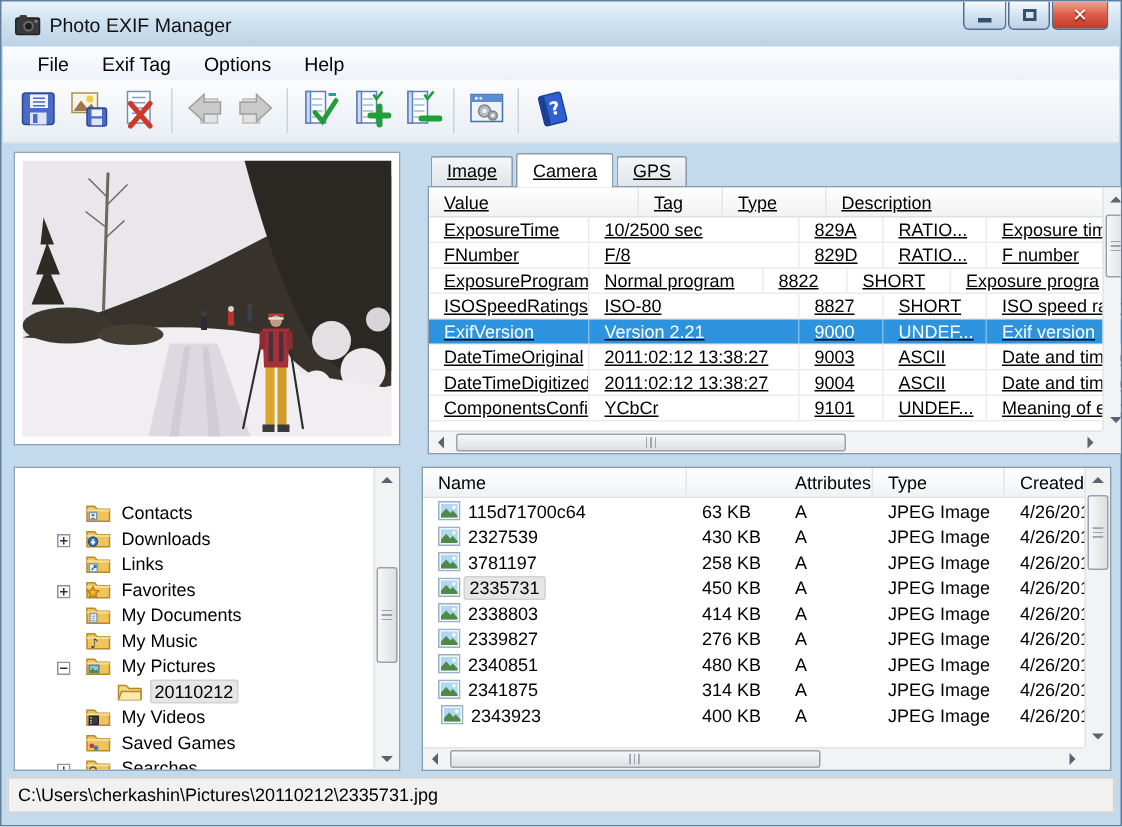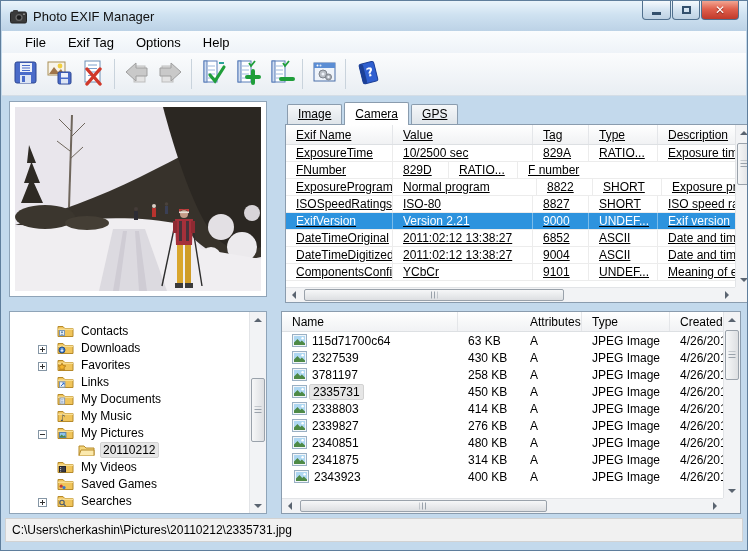--- a/index.html
+++ b/index.html
@@ -58,21 +58,21 @@
     display:flex;align-items:center;}
   .tcell.last{flex:1 1 auto;}
   .exif-rows .trow{border-bottom:1px solid #ececec;}
   .exif-rows .tcell{border-right:1px solid #ececec;}
   .exif-rows .tcell.last{border-right:none;}
   .trow.sel-blue{background:#2d93de;color:#fff;}
   .trow.sel-blue .tcell{border-color:rgba(255,255,255,.38);}
   .name-sel{background:#e6e6e6;border:1px solid #d2d2d2;border-radius:2px;padding:0 3px;margin-left:-3px;}
   .ficon{margin-right:5px;flex:0 0 auto;display:flex;}
   
-  .tree{padding-top:10px;}
+  .tree{padding-top:21px;}
   .tnode{display:flex;align-items:center;height:17px;white-space:nowrap;}
   .t-ind{flex:0 0 auto;}
   .t-exp{width:9px;height:9px;flex:0 0 auto;margin-right:10px;}
   .t-exp.empty{visibility:hidden;}
   .t-icon{margin-right:5px;display:flex;flex:0 0 auto;}
   .t-label{padding:0 2px;}
   .t-label.selected{background:#e6e6e6;border:1px solid #d2d2d2;border-radius:2px;}
   
   .sbv{position:absolute;top:0;right:0;width:17px;background:#f2f3f5;border-left:1px solid #e2e4e7;}
   .sbh{position:absolute;left:0;bottom:0;height:15px;background:#f2f3f5;border-top:1px solid #e2e4e7;}
@@ -287,21 +287,20 @@
   </div>
 
   <div class="exif-wrap">
     <div class="tabs" id="tabs">
         <div class="tab">Image</div>
         <div class="tab active">Camera</div>
         <div class="tab">GPS</div>
       </div>
     <div class="gridbox exif-table" id="exifTable">
         <div class="hdr">
-          <div class="hcell" style="width: 107px;">Exif Name</div>
           <div class="hcell" style="width: 140px;">Value</div>
           <div class="hcell" style="width: 56px;">Tag</div>
           <div class="hcell" style="width: 69px;">Type</div>
           <div class="hcell last">Description</div>
         </div>
         <div class="exif-rows">
           <div class="trow">
             <div class="tcell" style="width: 107px;">
               <span>ExposureTime</span>
             </div>
@@ -315,35 +314,38 @@
               <span>RATIO...</span>
             </div>
             <div class="tcell last">
               <span>Exposure time</span>
             </div>
           </div>
           <div class="trow">
             <div class="tcell" style="width: 107px;">
               <span>FNumber</span>
             </div>
+            <div class="tcell" style="width: 140px;">
+              <span>F/8</span>
+            </div>
             <div class="tcell" style="width: 56px;">
               <span>829D</span>
             </div>
             <div class="tcell" style="width: 69px;">
               <span>RATIO...</span>
             </div>
             <div class="tcell last">
               <span>F number</span>
             </div>
           </div>
           <div class="trow">
             <div class="tcell" style="width: 107px;">
               <span>ExposureProgram</span>
             </div>
-            <div class="tcell" style="width: 144px;">
+            <div class="tcell" style="width: 116px;">
               <span>Normal program</span>
             </div>
             <div class="tcell" style="width: 56px;">
               <span>8822</span>
             </div>
             <div class="tcell" style="width: 69px;">
               <span>SHORT</span>
             </div>
             <div class="tcell last">
               <span>Exposure progra</span>
@@ -384,21 +386,21 @@
             </div>
           </div>
           <div class="trow">
             <div class="tcell" style="width: 107px;">
               <span>DateTimeOriginal</span>
             </div>
             <div class="tcell" style="width: 140px;">
               <span>2011:02:12 13:38:27</span>
             </div>
             <div class="tcell" style="width: 56px;">
-              <span>6852</span>
+              <span>9003</span>
             </div>
             <div class="tcell" style="width: 69px;">
               <span>ASCII</span>
             </div>
             <div class="tcell last">
               <span>Date and time of</span>
             </div>
           </div>
           <div class="trow">
             <div class="tcell" style="width: 107px;">
@@ -485,46 +487,46 @@
               <path d="M1,2.5 L6,2.5 L7.8,4.5 L16,4.5 L16,12.5 L1,12.5 Z" fill="#f0c45a" stroke="#b68a2b"></path>
               <path d="M1,4.5 L16,4.5 L16,6 L1,6 Z" fill="#f8dd90"></path>
               <circle cx="5" cy="9" r="3" fill="#3c78c8" stroke="#265089"></circle>
               <path d="M5,7.3 L5,10 M3.8,9 L5,10.6 L6.2,9" stroke="#fff" fill="none"></path>
             </svg>
           </span>
           <span class="t-label">Downloads</span>
         </div>
         <div class="tnode">
           <span class="t-ind" style="width: 28px;"></span>
+          <span class="t-exp empty"></span>
+          <span class="t-icon">
+            <svg width="17" height="14" viewBox="0 0 17 14">
+              <path d="M1,2.5 L6,2.5 L7.8,4.5 L16,4.5 L16,12.5 L1,12.5 Z" fill="#f0c45a" stroke="#b68a2b"></path>
+              <path d="M1,4.5 L16,4.5 L16,6 L1,6 Z" fill="#f8dd90"></path>
+              <rect x="2.5" y="6.8" width="5.4" height="5.4" fill="#eef3fa" stroke="#7d97b5"></rect>
+              <path d="M4,11 L7,8 M7,8 L5.4,8 M7,8 L7,9.6" stroke="#2f6fd0" fill="none"></path>
+            </svg>
+          </span>
+          <span class="t-label">Links</span>
+        </div>
+        <div class="tnode">
+          <span class="t-ind" style="width: 28px;"></span>
           <span class="t-exp"><svg width="9" height="9" viewBox="0 0 9 9">
               <rect x="0.5" y="0.5" width="8" height="8" fill="#fff" stroke="#8596a5"></rect>
               <line x1="2" y1="4.5" x2="7" y2="4.5" stroke="#333"></line>
               <line x1="4.5" y1="2" x2="4.5" y2="7" stroke="#333"></line>
             </svg></span>
           <span class="t-icon">
             <svg width="17" height="14" viewBox="0 0 17 14">
               <path d="M1,2.5 L6,2.5 L7.8,4.5 L16,4.5 L16,12.5 L1,12.5 Z" fill="#f0c45a" stroke="#b68a2b"></path>
               <path d="M1,4.5 L16,4.5 L16,6 L1,6 Z" fill="#f8dd90"></path>
               <path d="M5,5.2 L6.2,7.6 L8.8,7.9 L6.9,9.7 L7.4,12.3 L5,11 L2.6,12.3 L3.1,9.7 L1.2,7.9 L3.8,7.6 Z" fill="#f4b42c" stroke="#b5801d"></path>
             </svg>
           </span>
           <span class="t-label">Favorites</span>
-        </div>
-        <div class="tnode">
-          <span class="t-ind" style="width: 28px;"></span>
-          <span class="t-exp empty"></span>
-          <span class="t-icon">
-            <svg width="17" height="14" viewBox="0 0 17 14">
-              <path d="M1,2.5 L6,2.5 L7.8,4.5 L16,4.5 L16,12.5 L1,12.5 Z" fill="#f0c45a" stroke="#b68a2b"></path>
-              <path d="M1,4.5 L16,4.5 L16,6 L1,6 Z" fill="#f8dd90"></path>
-              <rect x="2.5" y="6.8" width="5.4" height="5.4" fill="#eef3fa" stroke="#7d97b5"></rect>
-              <path d="M4,11 L7,8 M7,8 L5.4,8 M7,8 L7,9.6" stroke="#2f6fd0" fill="none"></path>
-            </svg>
-          </span>
-          <span class="t-label">Links</span>
         </div>
         <div class="tnode">
           <span class="t-ind" style="width: 28px;"></span>
           <span class="t-exp empty"></span>
           <span class="t-icon">
             <svg width="17" height="14" viewBox="0 0 17 14">
               <path d="M1,2.5 L6,2.5 L7.8,4.5 L16,4.5 L16,12.5 L1,12.5 Z" fill="#f0c45a" stroke="#b68a2b"></path>
               <path d="M1,4.5 L16,4.5 L16,6 L1,6 Z" fill="#f8dd90"></path>
               <rect x="3" y="6" width="4.6" height="6" fill="#fff" stroke="#8a9ab0"></rect>
               <line x1="4" y1="7.8" x2="6.6" y2="7.8" stroke="#9ab0cc"></line>

